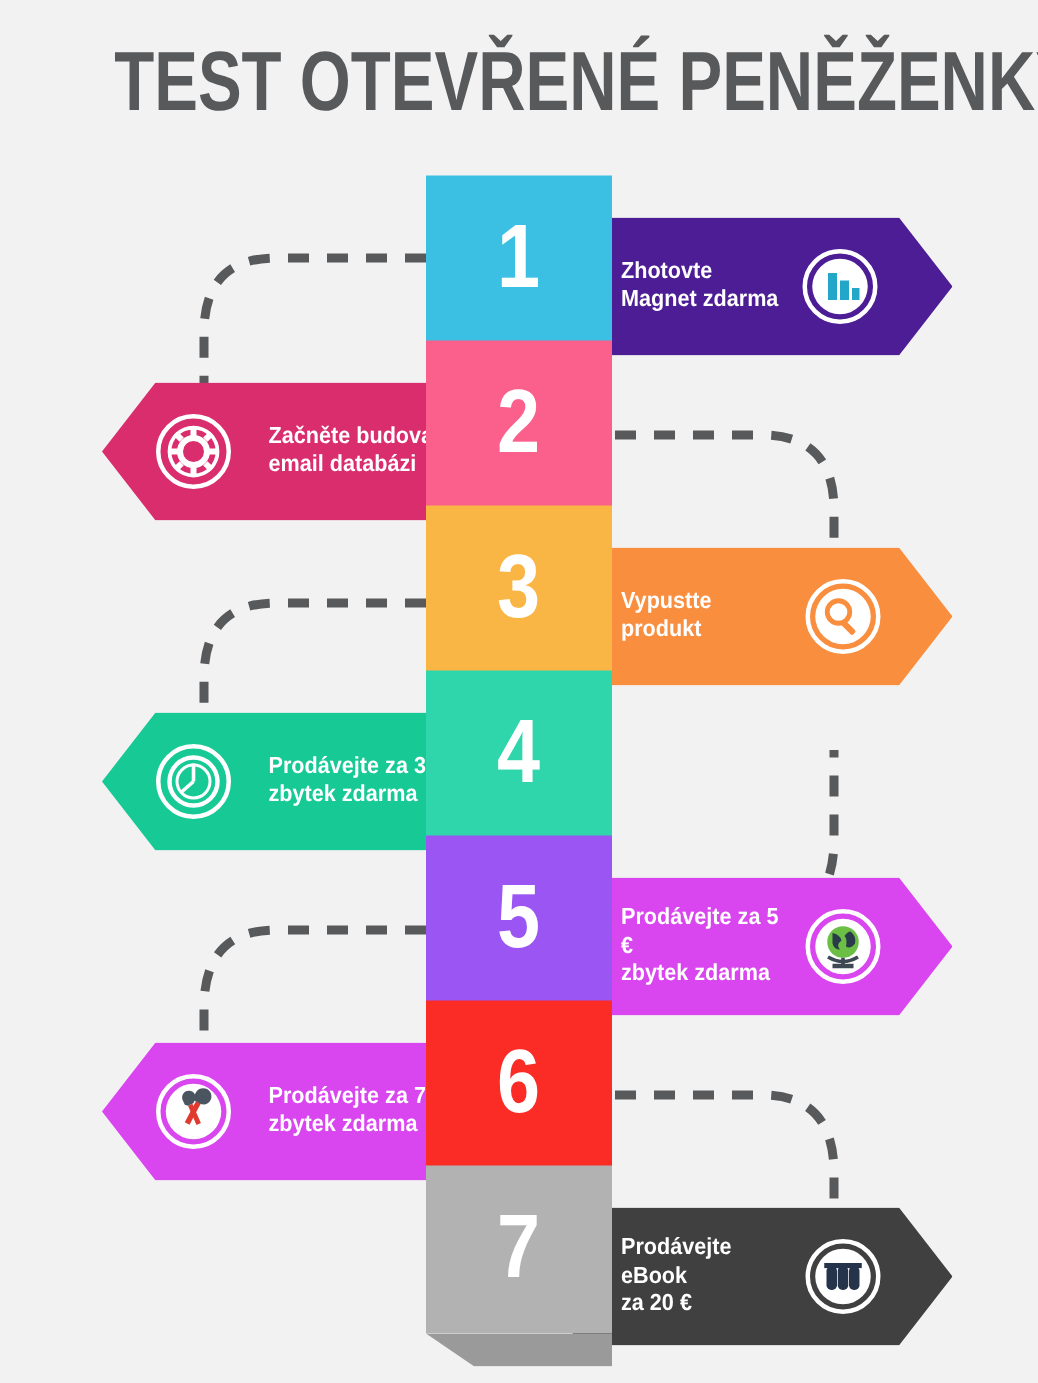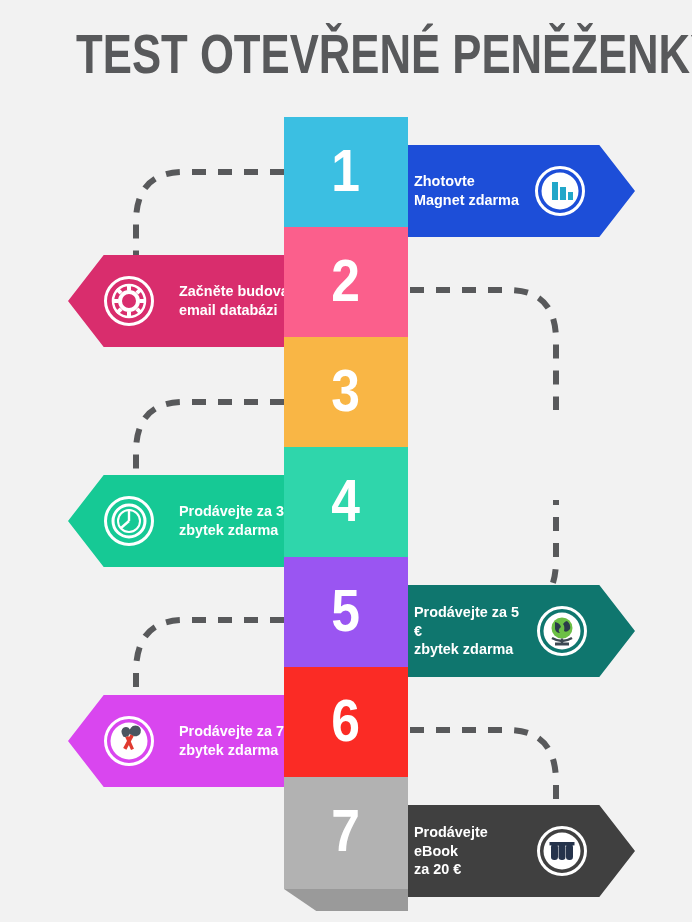--- a/index.html
+++ b/index.html
@@ -166,21 +166,21 @@
   <path d="M284,172 L184,172 Q136,172 136,222 L136,300" style="stroke: rgb(88, 89, 91);"></path>
   <path d="M410,290 L508,290 Q556,290 556,340 L556,410" style="stroke: rgb(88, 89, 91);"></path>
   <path d="M284,402 L184,402 Q136,402 136,452 L136,520" style="stroke: rgb(88, 89, 91);"></path>
   <path d="M410,612 L508,612 Q556,612 556,560 L556,500" style="stroke: rgb(88, 89, 91);"></path>
   <path d="M284,620 L184,620 Q136,620 136,672 L136,742" style="stroke: rgb(88, 89, 91);"></path>
   <path d="M410,730 L508,730 Q556,730 556,782 L556,846" style="stroke: rgb(88, 89, 91);"></path>
 </svg>
 
 <div id="steps">
     <div class="step" style="top: 117px;">
-      <div class="banner right" style="background: #1d4ed8;">
+      <div class="banner right" style="background: #4c1d95;">
         <div class="banner-inner">
           <div class="banner-text">Zhotovte
 Magnet zdarma</div>
           <span class="icon-wrap">
             <svg viewBox="0 0 54 54" xmlns="http://www.w3.org/2000/svg">
               <circle cx="27" cy="27" r="23.5" fill="none" stroke="#fff" stroke-width="3"></circle>
               <circle cx="27" cy="27" r="18.5" fill="#fff"></circle>
               <rect x="19" y="18" width="6" height="18" fill="#22a7c9"></rect>
               <rect x="27" y="23" width="6" height="13" fill="#22a7c9"></rect>
               <rect x="35" y="28" width="5" height="8" fill="#22a7c9"></rect>
@@ -223,20 +223,33 @@
         </div>
       </div>
       <div class="numtile">
         <div class="fold" style="background: rgb(176, 29, 85);"></div>
         <div class="face" style="background: rgb(251, 95, 140);">
           <span class="num">2</span>
         </div>
       </div>
     </div>
     <div class="step" style="top: 337px;">
+      <div class="banner right" style="background: rgb(249, 142, 63);">
+        <div class="banner-inner">
+          <div class="banner-text">Vypustte produkt</div>
+          <span class="icon-wrap">
+            <svg viewBox="0 0 54 54" xmlns="http://www.w3.org/2000/svg">
+              <circle cx="27" cy="27" r="23.5" fill="none" stroke="#fff" stroke-width="3"></circle>
+              <circle cx="27" cy="27" r="18.5" fill="#fff"></circle>
+              <circle cx="24" cy="24" r="7.5" fill="none" stroke="#f98e3f" stroke-width="3.2"></circle>
+              <rect x="28.5" y="29" width="4.2" height="11" rx="1.6" fill="#f98e3f" transform="rotate(-45 30.6 34.5)"></rect>
+            </svg>
+          </span>
+        </div>
+      </div>
       <div class="numtile">
         <div class="fold" style="background: rgb(221, 111, 34);"></div>
         <div class="face" style="background: rgb(249, 182, 69);">
           <span class="num">3</span>
         </div>
       </div>
     </div>
     <div class="step" style="top: 447px;">
       <div class="banner left" style="background: rgb(22, 201, 149); text-decoration: underline;">
         <div class="banner-inner">
@@ -254,21 +267,21 @@
         </div>
       </div>
       <div class="numtile">
         <div class="fold" style="background: rgb(13, 161, 119);"></div>
         <div class="face" style="background: rgb(47, 214, 171);">
           <span class="num">4</span>
         </div>
       </div>
     </div>
     <div class="step" style="top: 557px;">
-      <div class="banner right" style="background: #0f766e;">
+      <div class="banner right" style="background: #d946ef;">
         <div class="banner-inner">
           <div class="banner-text">Prodávejte za 5 €
 zbytek zdarma</div>
           <span class="icon-wrap">
             <svg viewBox="0 0 54 54" xmlns="http://www.w3.org/2000/svg">
               <circle cx="27" cy="27" r="23.5" fill="none" stroke="#fff" stroke-width="3"></circle>
               <circle cx="27" cy="27" r="18.5" fill="#fff"></circle>
               <circle cx="27" cy="24" r="10.5" fill="#6cbf45"></circle>
               <path d="M20,18 q5,1 6,5 q-4,3 -1,6 q-4,0 -5,-4 z M32,17 q4,3 3,8 q-3,4 -6,2 q1,-5 -1,-7 q2,-3 4,-3 z" fill="#2b3a4a"></path>
               <path d="M27,34.5 v5" stroke="#3d4852" stroke-width="2.4"></path>

